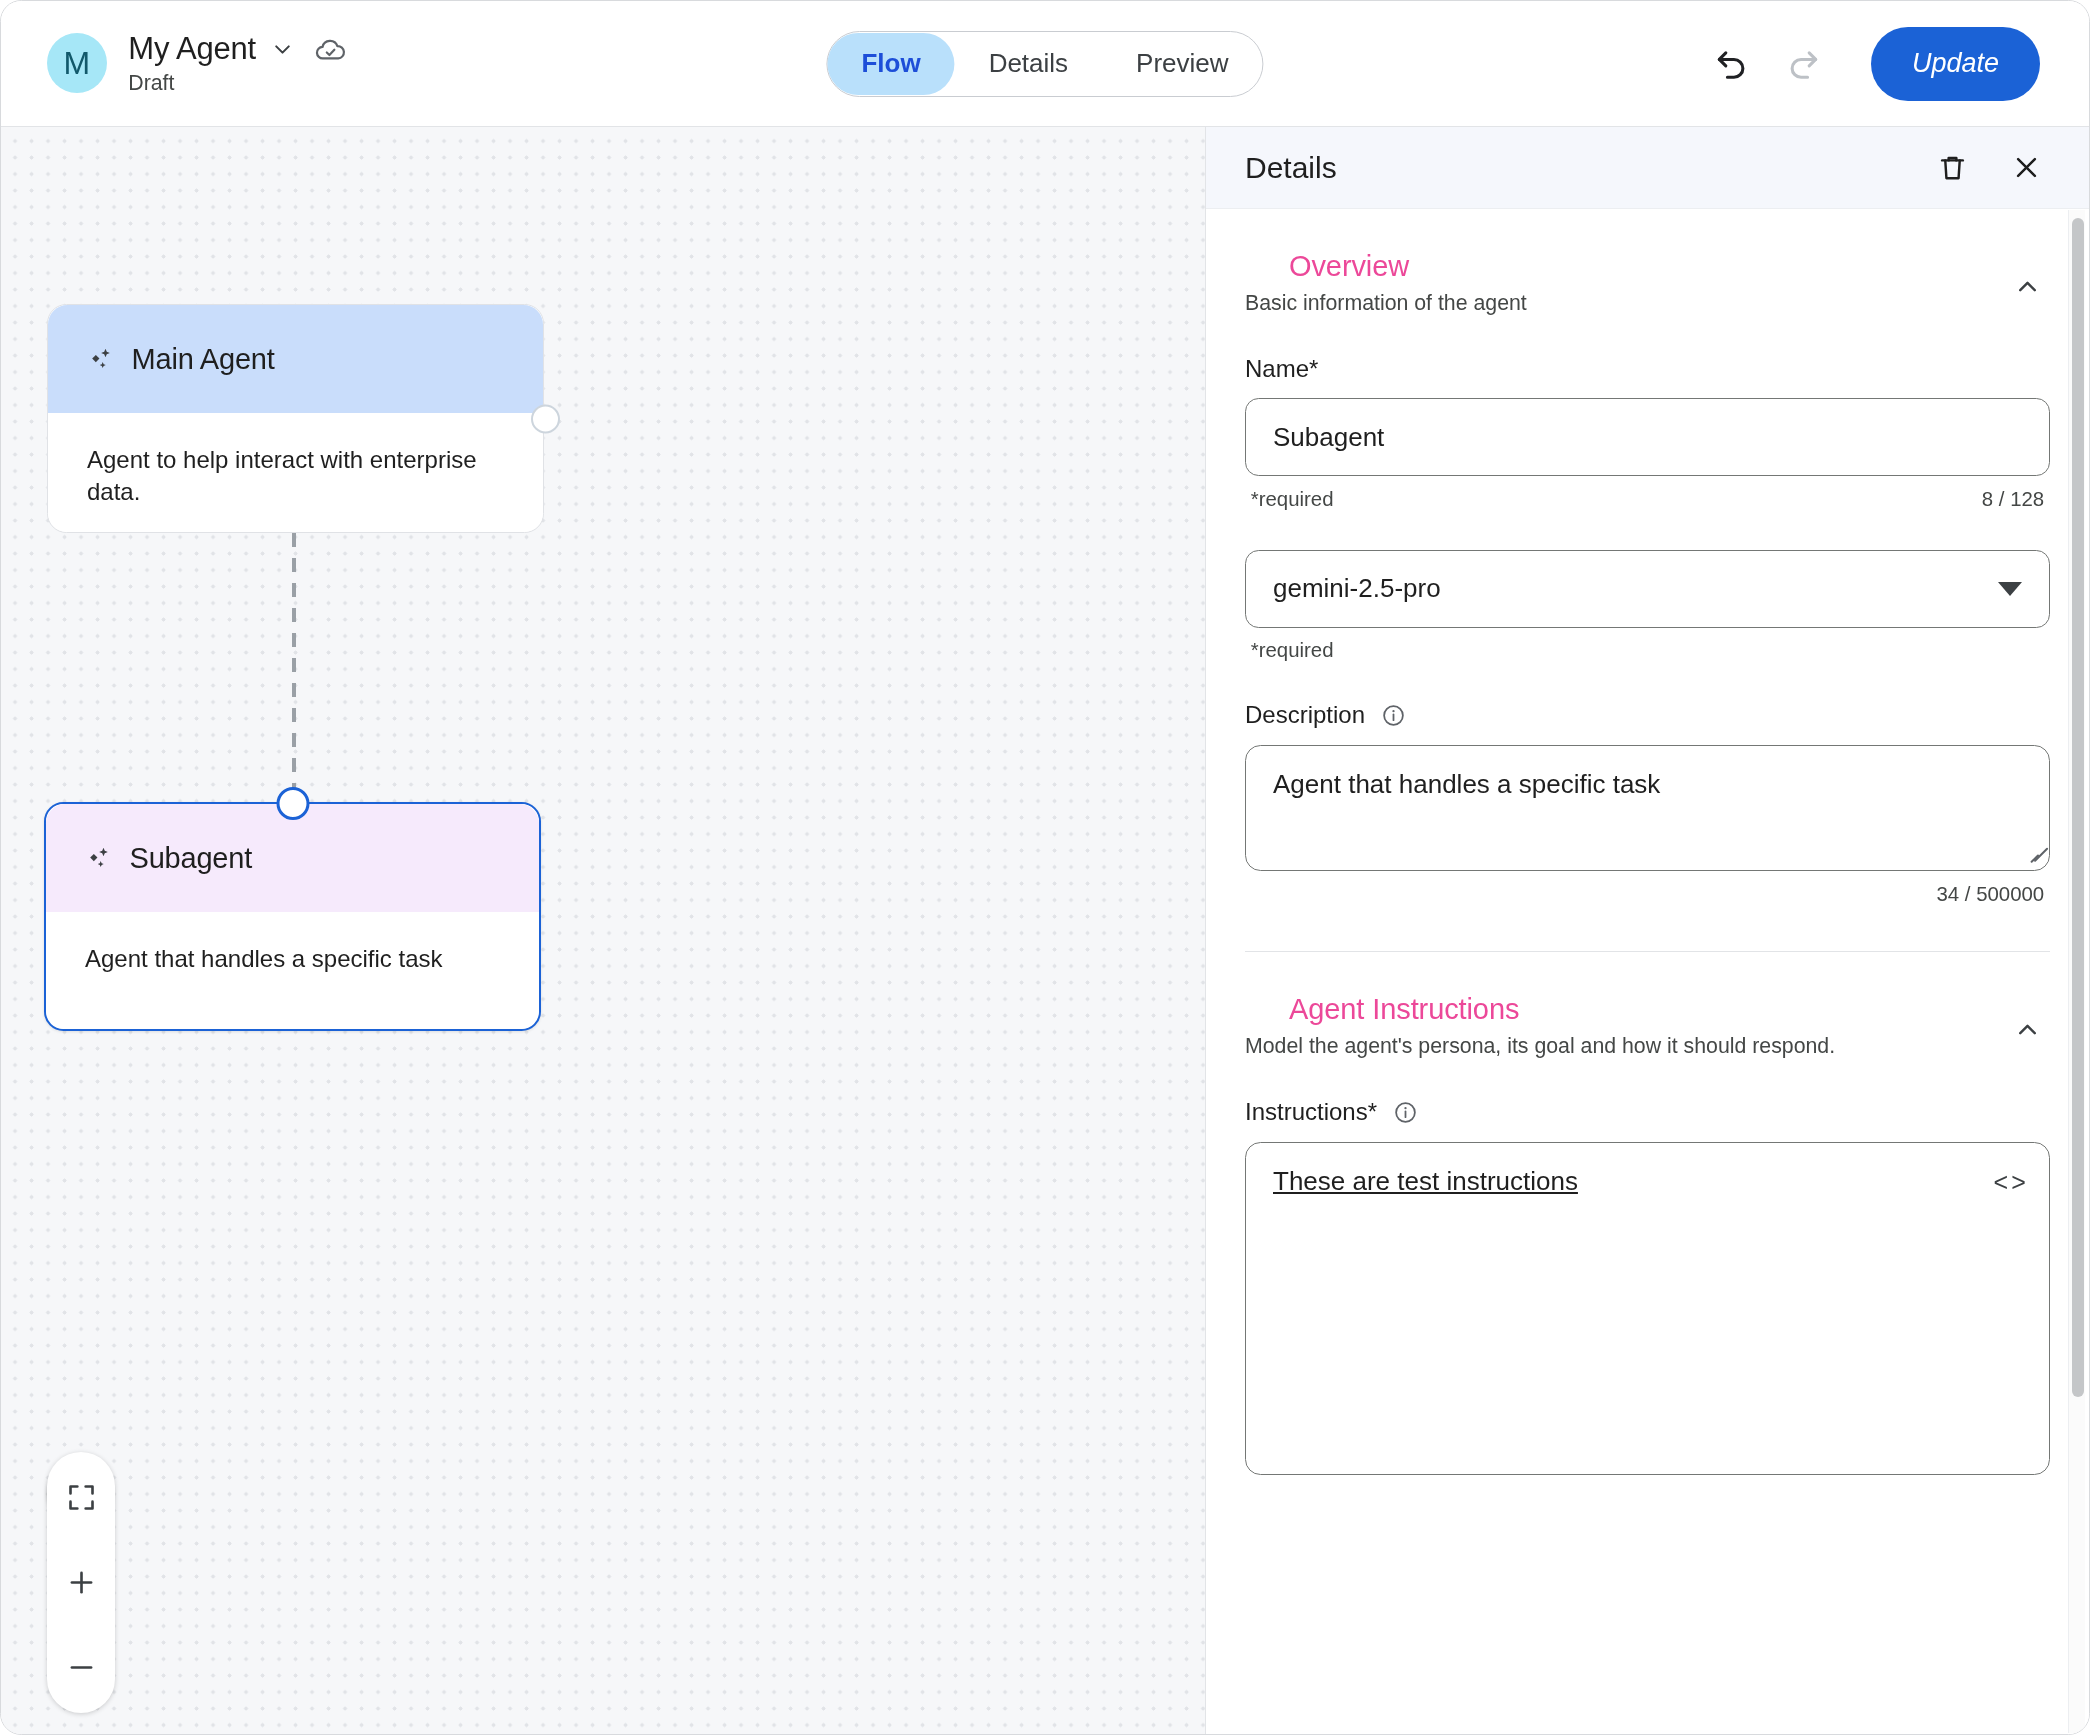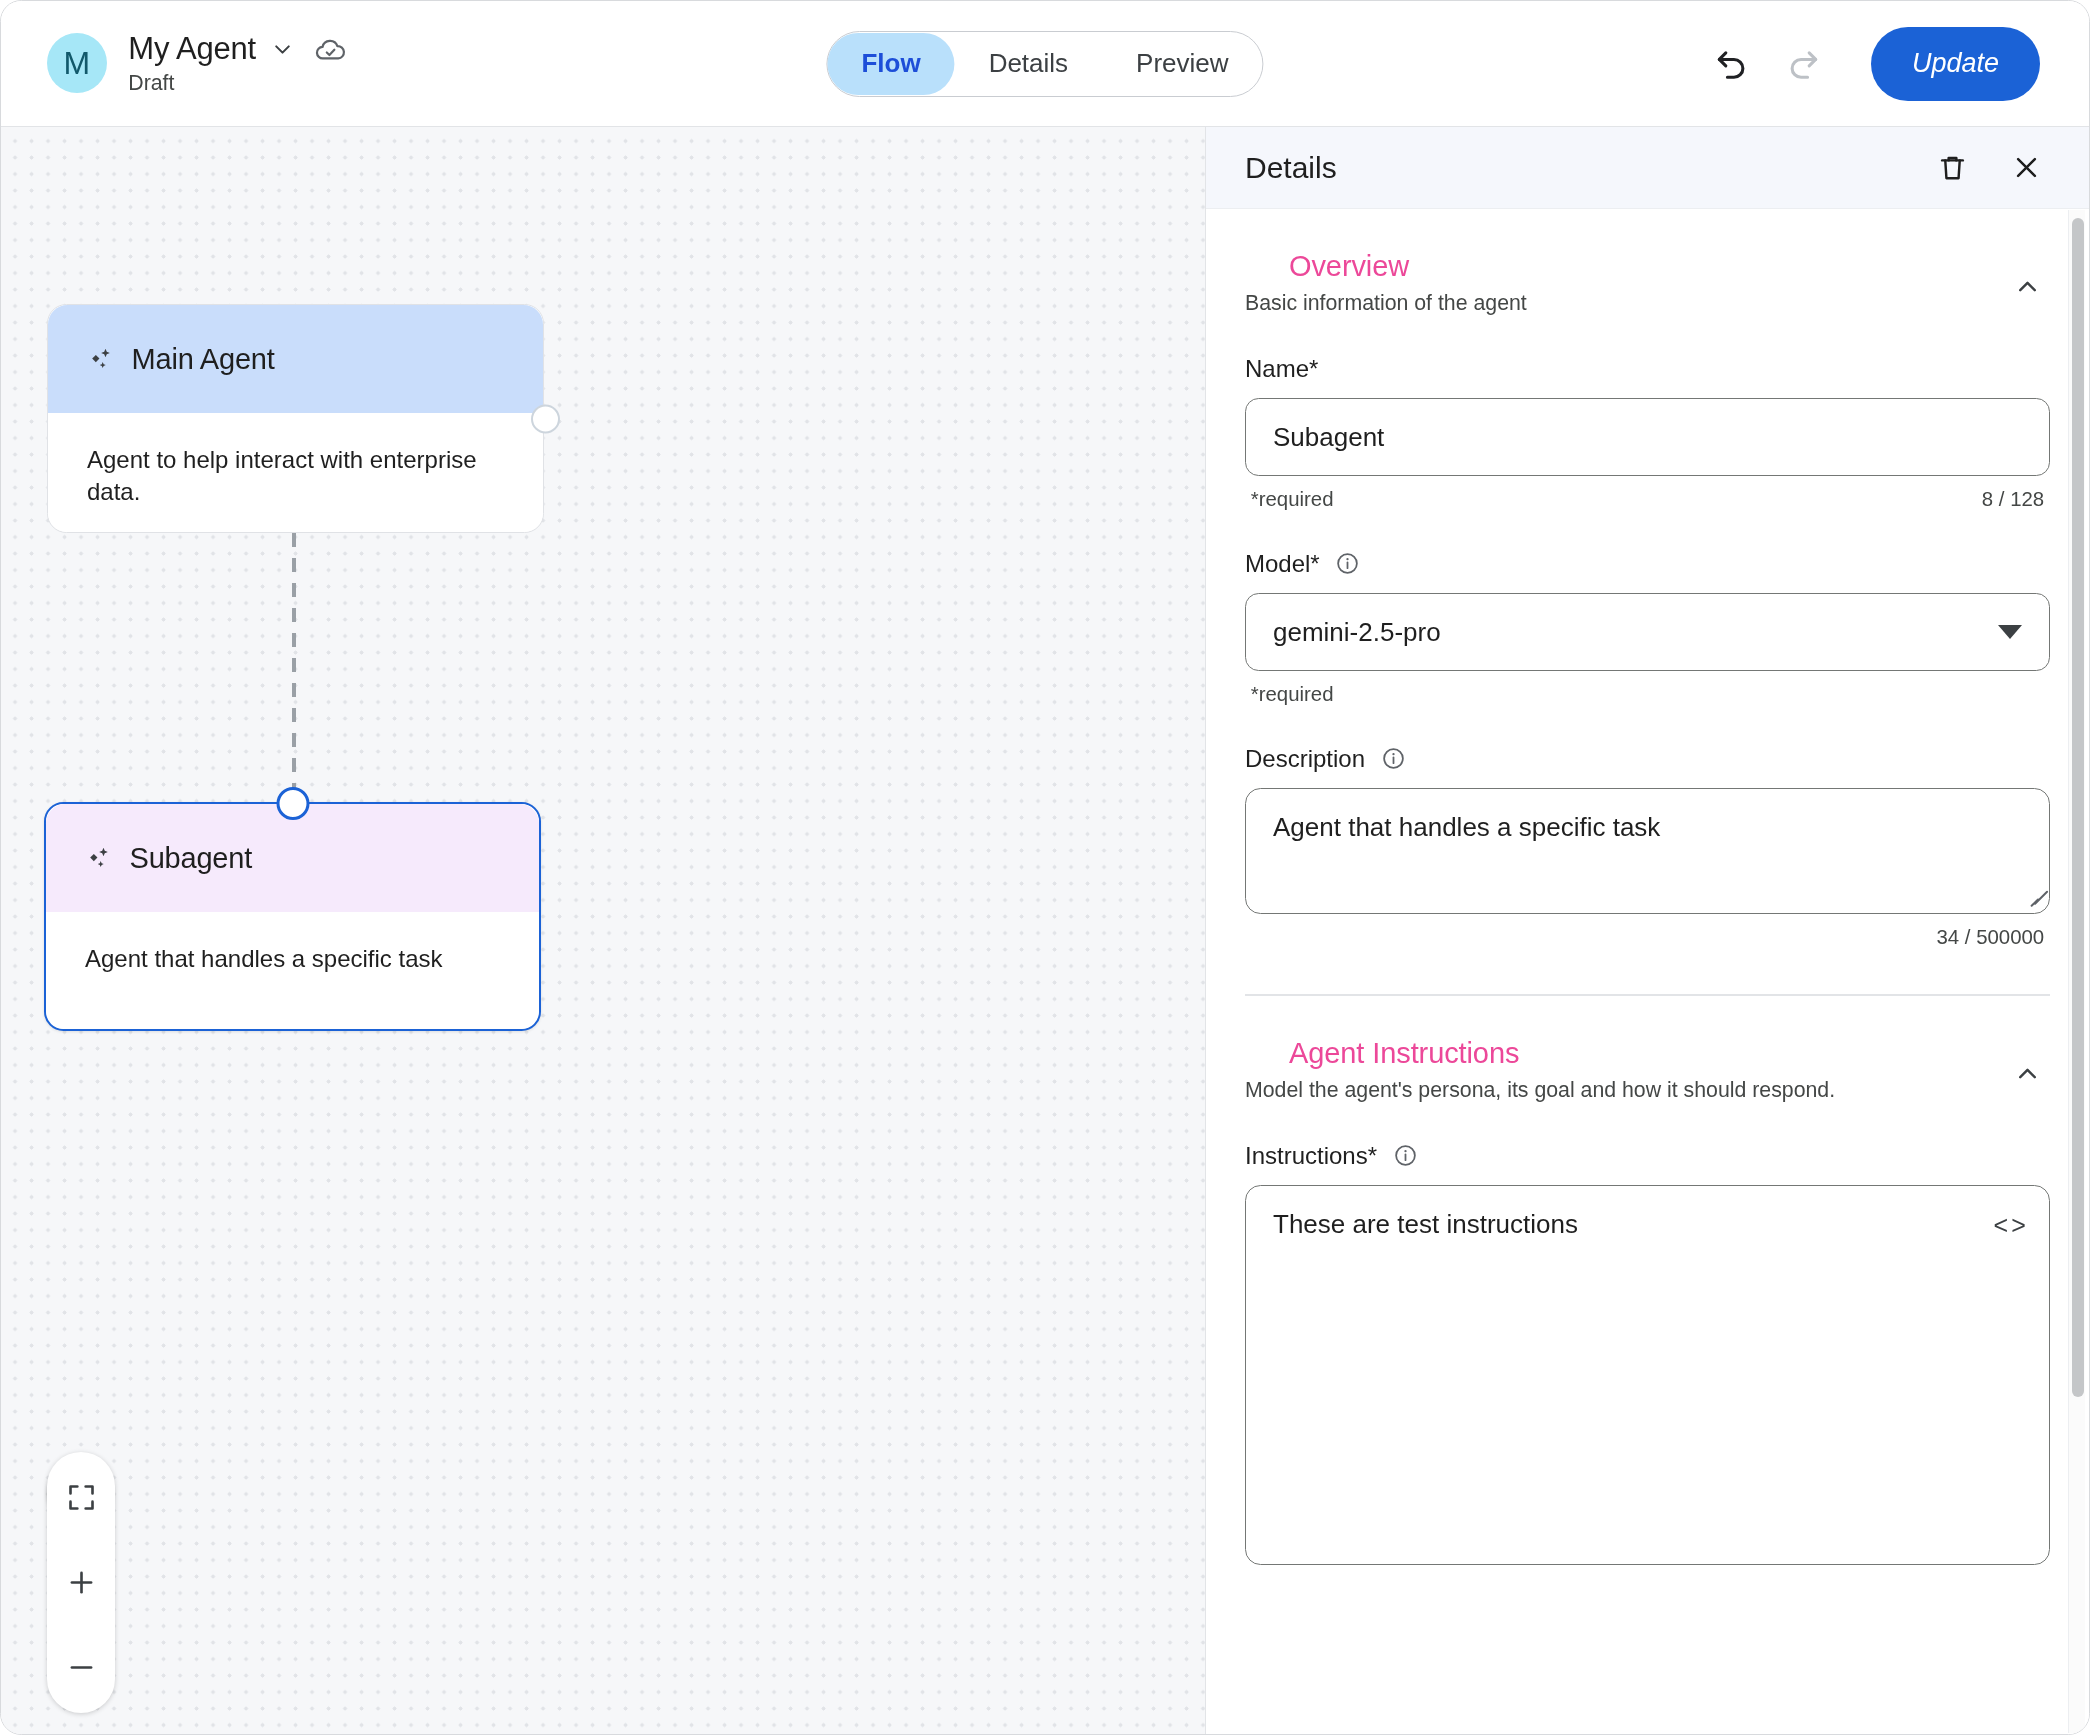--- a/index.html
+++ b/index.html
@@ -236,21 +236,21 @@
            border-right: 12.6px solid transparent; border-top: 14.6px solid #3c4043; }
 
   .textarea-box {
     margin-top: 15.5px;
     border: 1.9px solid #747775; border-radius: 15.5px;
     padding: 23px 27px;
     font-size: 26px; color: #1f1f1f; position: relative;
     background: #fff;
   }
   .ta-desc { height: 126px; }
-  .ta-instr { height: 380px; }
+  .ta-instr { height: 333px; text-decoration: underline; }
   .resize-grip {
     position: absolute; right: 4.9px; bottom: 4.9px;
     width: 21.3px; height: 21.3px; cursor: nwse-resize;
   }
   .resize-grip:before, .resize-grip:after {
     content:""; position:absolute; background:#5f6368;
     width: 1.5px; border-radius: 1px;
   }
   .resize-grip:before { height: 19.4px; right: 2.9px; bottom: 1px; transform: rotate(45deg); }
   .resize-grip:after  { height: 10.7px; right: 8.7px; bottom: 1px; transform: rotate(45deg); }
@@ -437,28 +437,20 @@
           <span class="field-label">Name*</span>
         </div>
         <div class="input-box">Subagent</div>
         <div class="helper-row">
           <span class="left">*required</span>
           <span class="right">8 / 128</span>
         </div>
       </div>
 
       <div class="field">
-        <div class="field-label-row">
-          <span class="field-label">Model*</span>
-          <svg class="info-ic" viewBox="0 0 24 24" fill="none" stroke="currentColor" stroke-width="1.7">
-            <circle cx="12" cy="12" r="9"></circle>
-              <line x1="12" y1="11" x2="12" y2="16.5" stroke-linecap="round"></line>
-              <circle cx="12" cy="7.8" r="1.1" fill="currentColor" stroke="none"></circle>
-          </svg>
-        </div>
         <div class="input-box select-box">
           <span>gemini-2.5-pro</span>
           <span class="caret"></span>
         </div>
         <div class="helper-row">
           <span class="left">*required</span>
         </div>
       </div>
 
       <div class="field">

